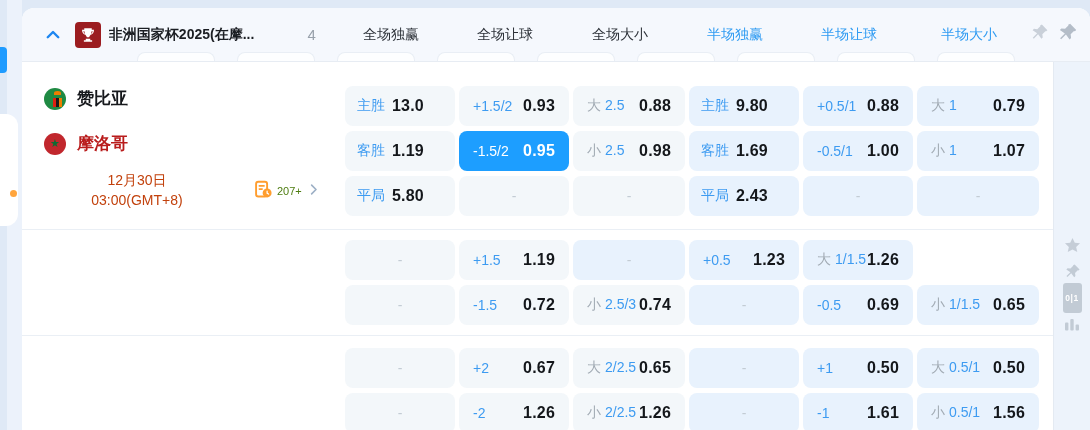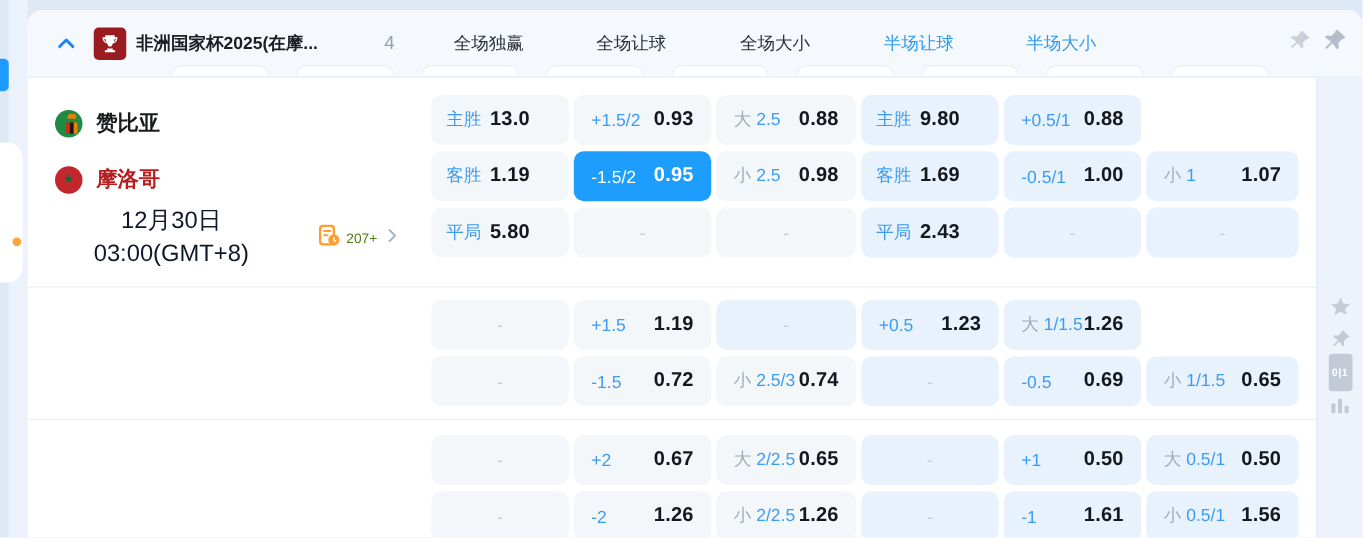--- a/index.html
+++ b/index.html
@@ -28,21 +28,21 @@
   .pins{margin-left:auto;display:flex;align-items:center;gap:8px;padding-right:12px;}
   .ghost-strip{position:absolute;left:115px;bottom:0;height:9px;display:flex;gap:22px;overflow:hidden;width:930px;}
   .ghost-strip i{width:78px;flex:none;background:#fdfeff;border:1px solid #e9eef5;border-bottom:none;border-radius:8px 8px 0 0;}
 
   
   .bodyrow{flex:1;display:flex;min-height:0;}
   .main{flex:1;display:flex;flex-direction:column;}
   .group{display:flex;border-bottom:1px solid #eaeff5;}
   .group:last-child{border-bottom:none;}
   .group-info{width:323px;flex:none;}
-  .g1{padding:14px 0 13px;}
+  .g1{padding:14px 0 13px;align-items:flex-end;}
   .g2{padding:10px 0 10px;}
   .g3{padding:12px 0 12px;}
   .group-rows{display:flex;flex-direction:column;gap:5px;}
   .odds-row{display:grid;grid-template-columns:110px 110px 112px 110px 110px 122px;column-gap:4px;}
 
   .cell{height:40px;border-radius:8px;background:#f3f7fa;display:flex;align-items:center;font-size:14px;cursor:pointer;}
   .cell.half{background:#e8f2fd;}
   .cell.start{justify-content:flex-start;padding-left:12px;gap:7px;}
   .cell.spread{justify-content:space-between;padding:0 14px;}
   .cell.center{justify-content:center;cursor:default;}
@@ -60,21 +60,21 @@
   .flag{width:22px;height:22px;border-radius:50%;position:relative;overflow:hidden;flex:none;margin-right:11px;}
   .flag.zm{background:#1f8a43;}
   .zm .stripes{position:absolute;right:4px;bottom:3px;display:flex;height:9px;}
   .zm .stripes b{width:3px;height:9px;}
   .zm .s1{background:#de2010;} .zm .s2{background:#1a1a1a;} .zm .s3{background:#ef7d00;}
   .zm .eagle{position:absolute;right:5px;top:3px;width:7px;height:4px;border-radius:50% 50% 0 0;background:#ef7d00;}
   .flag.ma{background:#c1272d;display:flex;align-items:center;justify-content:center;}
   .ma .star{color:#0e6b33;font-size:11px;line-height:1;}
   .team-name{font-size:17px;font-weight:700;color:#17191d;}
   .team-name.away{color:#b91c1c;}
-  .date-block{width:170px;margin-left:30px;text-align:center;font-size:19px;color:#0f172a;line-height:1.4;}
+  .date-block{width:170px;margin-left:30px;text-align:center;font-size:14px;color:#c2410c;line-height:1.4;}
   .markets{display:flex;align-items:center;gap:4px;margin-left:32px;cursor:pointer;}
   .markets .cnt{color:#4d7c0f;font-size:11px;}
 
   
   .side{width:37px;flex:none;background:#edf3fb;border-left:1px solid #e4eaf2;display:flex;flex-direction:column;align-items:center;padding-top:175px;gap:9px;}
   .side .tool{width:20px;height:17px;display:flex;align-items:center;justify-content:center;cursor:pointer;}
   .badge01{width:19px;height:30px;border-radius:3px;background:#c2cbd5;color:#fff;font-size:8.5px;font-weight:700;display:flex;align-items:center;justify-content:center;letter-spacing:.5px;}
 </style>
 </head>
 <body>
@@ -98,20 +98,21 @@
             <path d="M7 3h10v2h3c0 4-2 6-4.5 6.5-.9 1-1.6 2-2 3.5h-3c-.4-1.5-1.1-2.5-2-3.5C6 11 4 9 4 5h3V3zm-1.2 4c.3 1.7 1.1 2.8 2.3 3.4C7.6 9.4 7.3 8.3 7.2 7H5.8zm12.4 0h-1.4c-.1 1.3-.4 2.4-.9 3.4 1.2-.6 2-1.7 2.3-3.4zM9 17h6v2h2.5v2h-11v-2H9v-2z" fill="#fff"></path>
           </svg>
       </span>
       <span class="league-title">非洲国家杯2025(在摩...</span>
       <span class="league-count">4</span>
 
       <div class="tabs">
         <span class="tab">全场独赢</span>
         <span class="tab">全场让球</span>
         <span class="tab">全场大小</span>
+        <span class="tab half">半场独赢</span>
         <span class="tab half">半场让球</span>
         <span class="tab half">半场大小</span>
       </div>
 
       <div class="pins">
         <span>
           <svg width="19" height="19" viewBox="0 0 24 24">
               <path d="M15 2l7 7-1.6 1.5-1-.2-3.8 3.8.5 4.2-1.7 1.7-4.2-5.7-5.4 5.5-1.3-1.3 5.5-5.4L3.3 9l1.7-1.7 4.2.5 3.8-3.8-.2-1z" fill="#c9d0d9"></path>
             </svg>
         </span>
@@ -194,20 +195,24 @@
                   <span class="val">0.88</span>
                 </div>
                 <div class="cell half start">
                   <span class="lab">主胜</span>
                   <span class="val">9.80</span>
                 </div>
                 <div class="cell half spread">
                   <span class="lab">+0.5/1</span>
                   <span class="val">0.88</span>
                 </div>
+                <div class="cell half spread">
+                  <span><span class="pre">大</span><span class="line">1</span></span>
+                  <span class="val">0.79</span>
+                </div>
               </div>
               <div class="odds-row">
                 <div class="cell start">
                   <span class="lab">客胜</span>
                   <span class="val">1.19</span>
                 </div>
                 <div class="cell spread selected">
                   <span class="lab">-1.5/2</span>
                   <span class="val">0.95</span>
                 </div>

